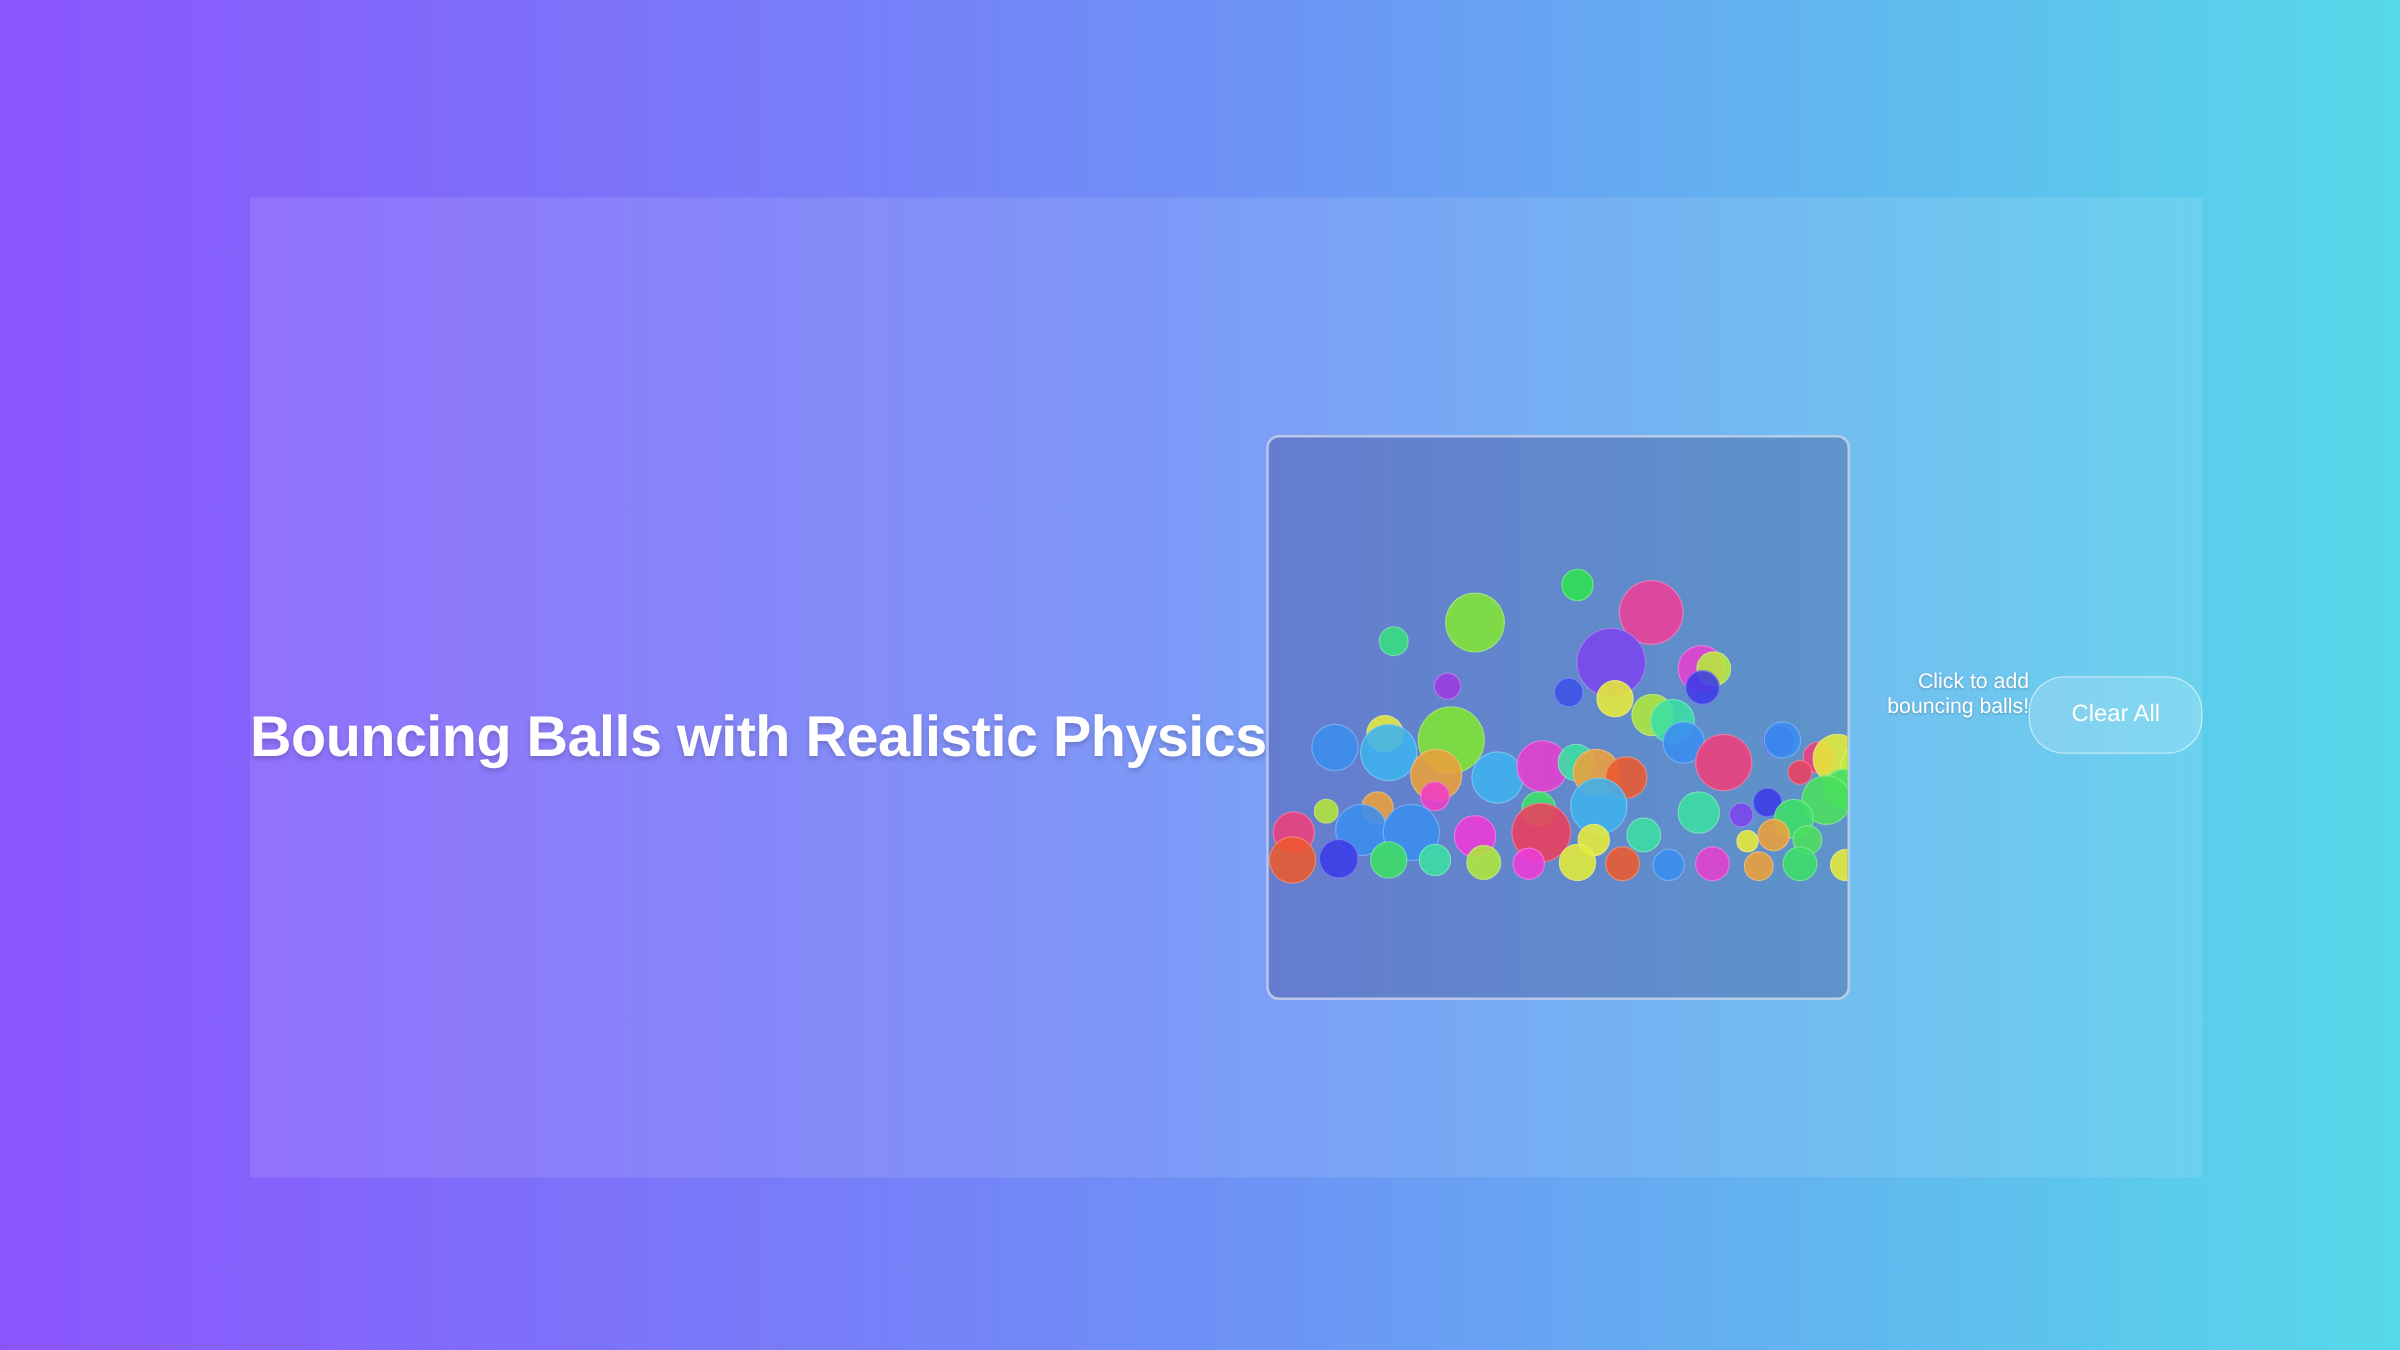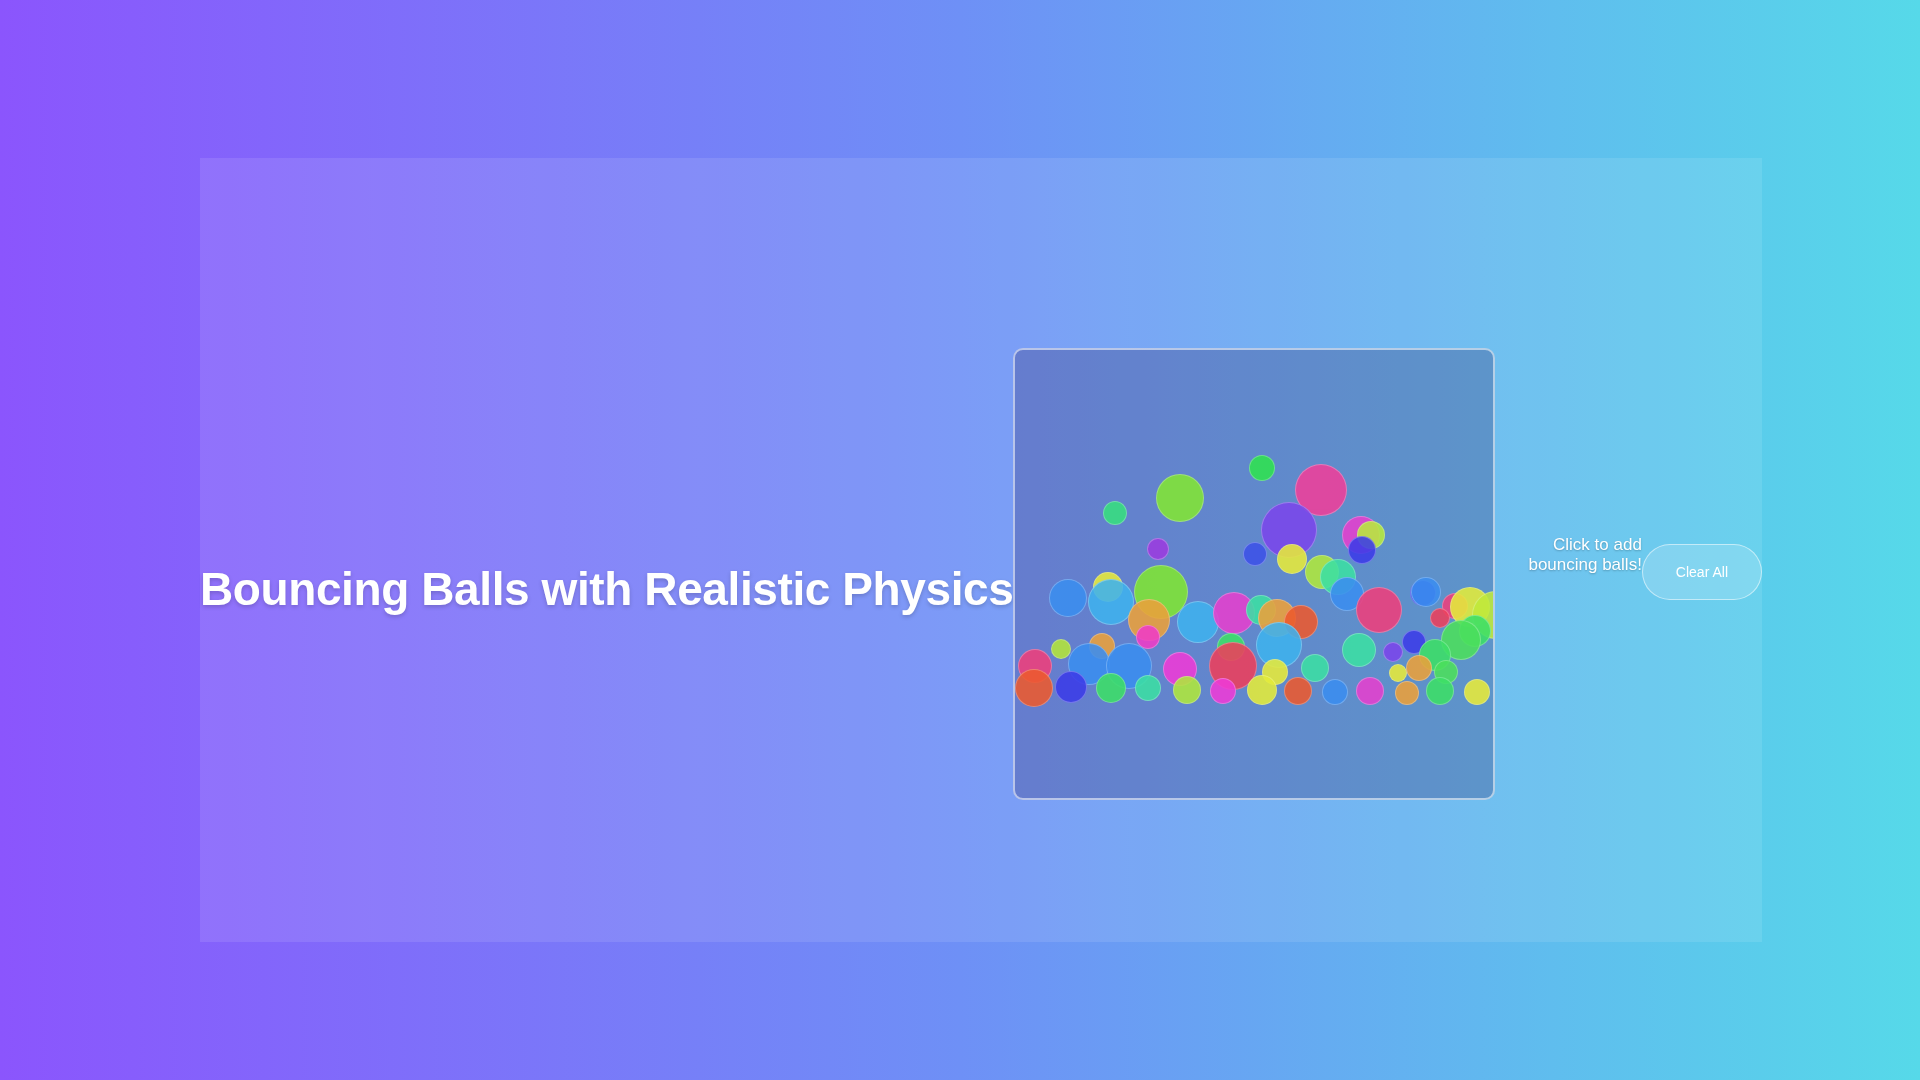--- a/index.html
+++ b/index.html
@@ -72,21 +72,21 @@
   }
 
   .button-row {
     margin-top: 44px;
     display: flex;
     gap: 18px;
   }
 
   .action-button {
     font-family: "Liberation Sans", sans-serif;
-    font-size: 14px;
+    font-size: 19px;
     color: #ffffff;
     background: rgba(255, 255, 255, 0.16);
     border: 1.5px solid rgba(255, 255, 255, 0.52);
     border-radius: 28px;
     padding: 19px 33px;
     cursor: pointer;
     line-height: 1.15;
     white-space: nowrap;
   }
 </style>

